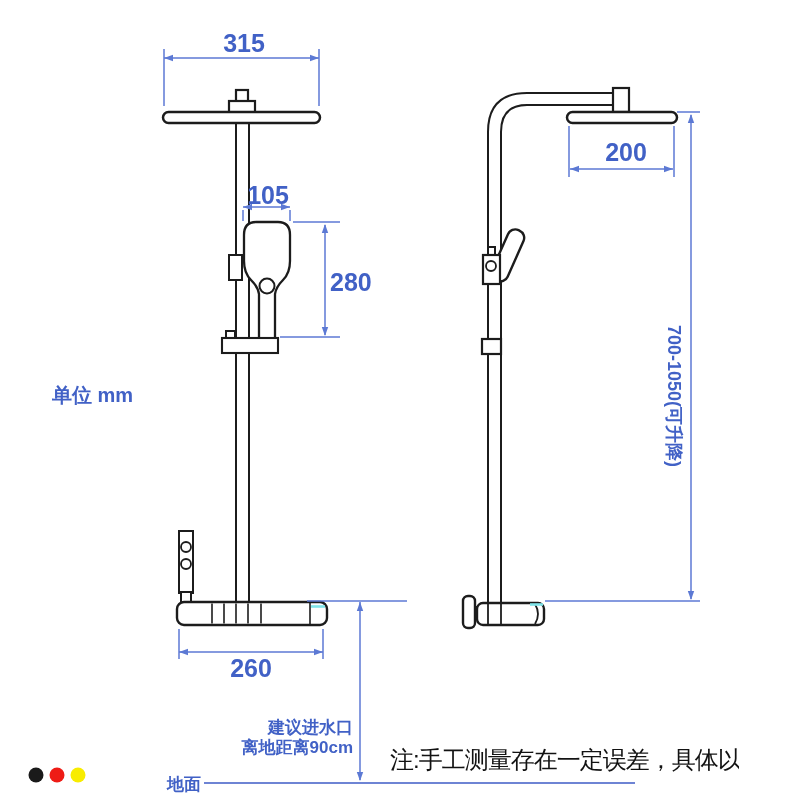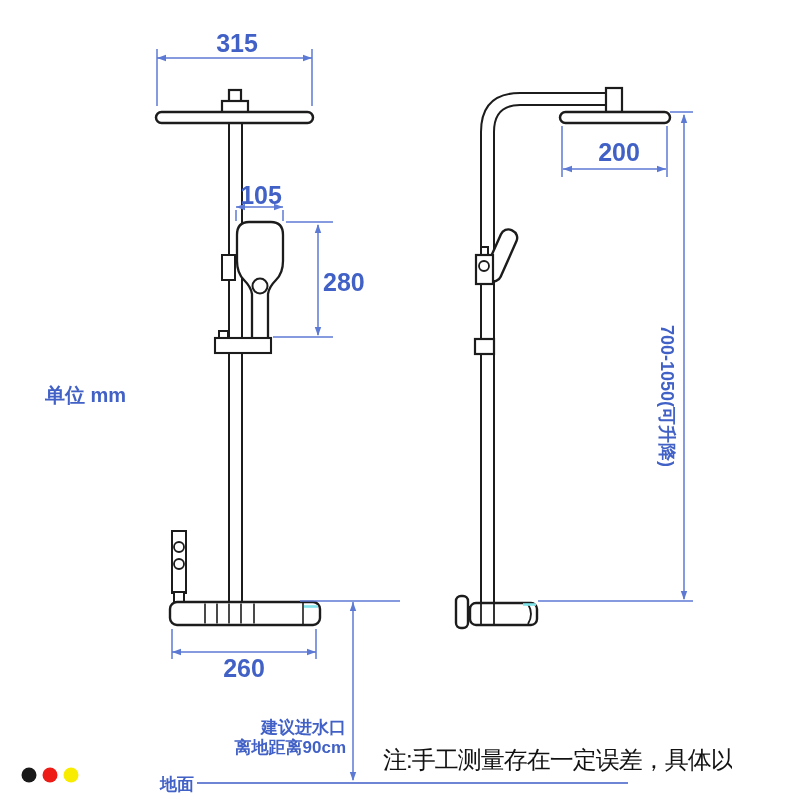--- a/index.html
+++ b/index.html
@@ -4,21 +4,21 @@
 <style>
   :root{
     --dimtxt:#4161c6;
     --dimline:#5c79d4;
     --ink:#1c1c1c;
     --cyan:#7fe5ea;
     --ground:#6e84d4;
     --note:#121212;
   }
   html,body{margin:0;padding:0;background:#ffffff;}
-  .stage{width:732px;height:800px;position:relative;background:#fff;overflow:hidden;}
+  .stage{width:732px;height:800px;position:relative;background:#fff;overflow:hidden;margin-left:7px;}
   svg{display:block;}
   svg text{font-family:"Liberation Sans","DejaVu Sans",sans-serif;}
   .ink{stroke:var(--ink);fill:#fff;}
   .inkline{stroke:var(--ink);fill:none;}
   .dim{stroke:var(--dimline);stroke-width:1.5;fill:none;}
   .arr{fill:var(--dimline);stroke:none;}
   .dimtxt{fill:var(--dimtxt);font-weight:bold;font-size:25px;}
   .bluelabel{fill:var(--dimtxt);font-weight:bold;font-size:17px;}
   .unitlabel{fill:var(--dimtxt);font-weight:bold;font-size:20px;}
   .lifttxt{fill:var(--dimtxt);font-weight:bold;font-size:18px;}

